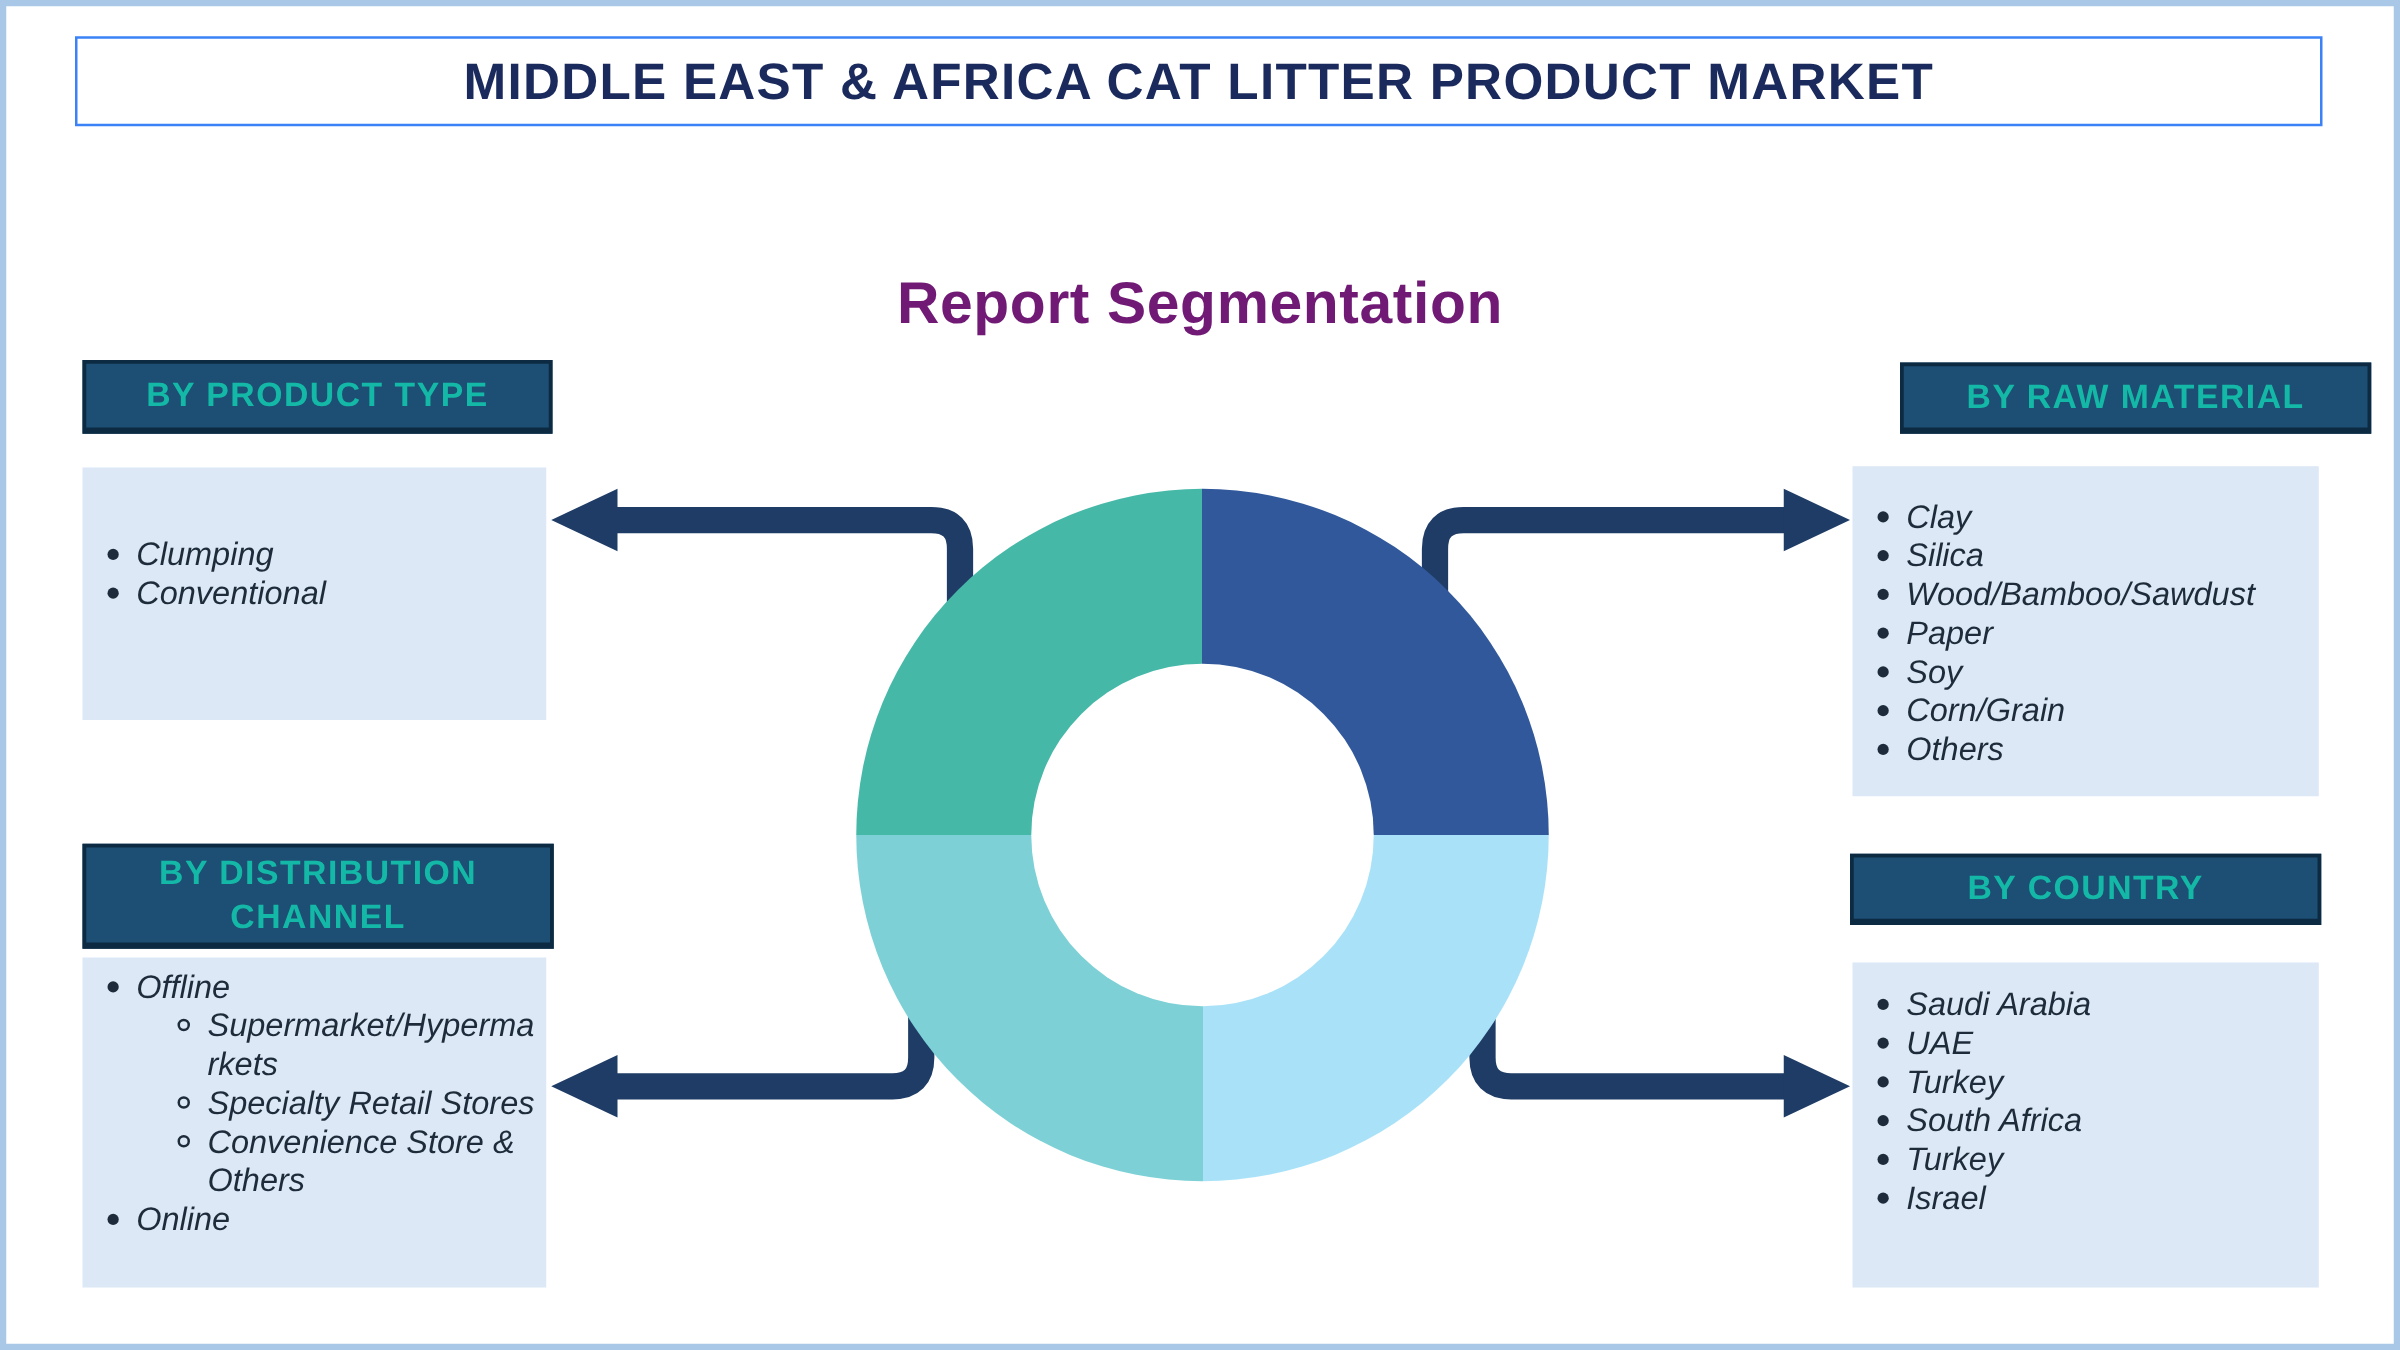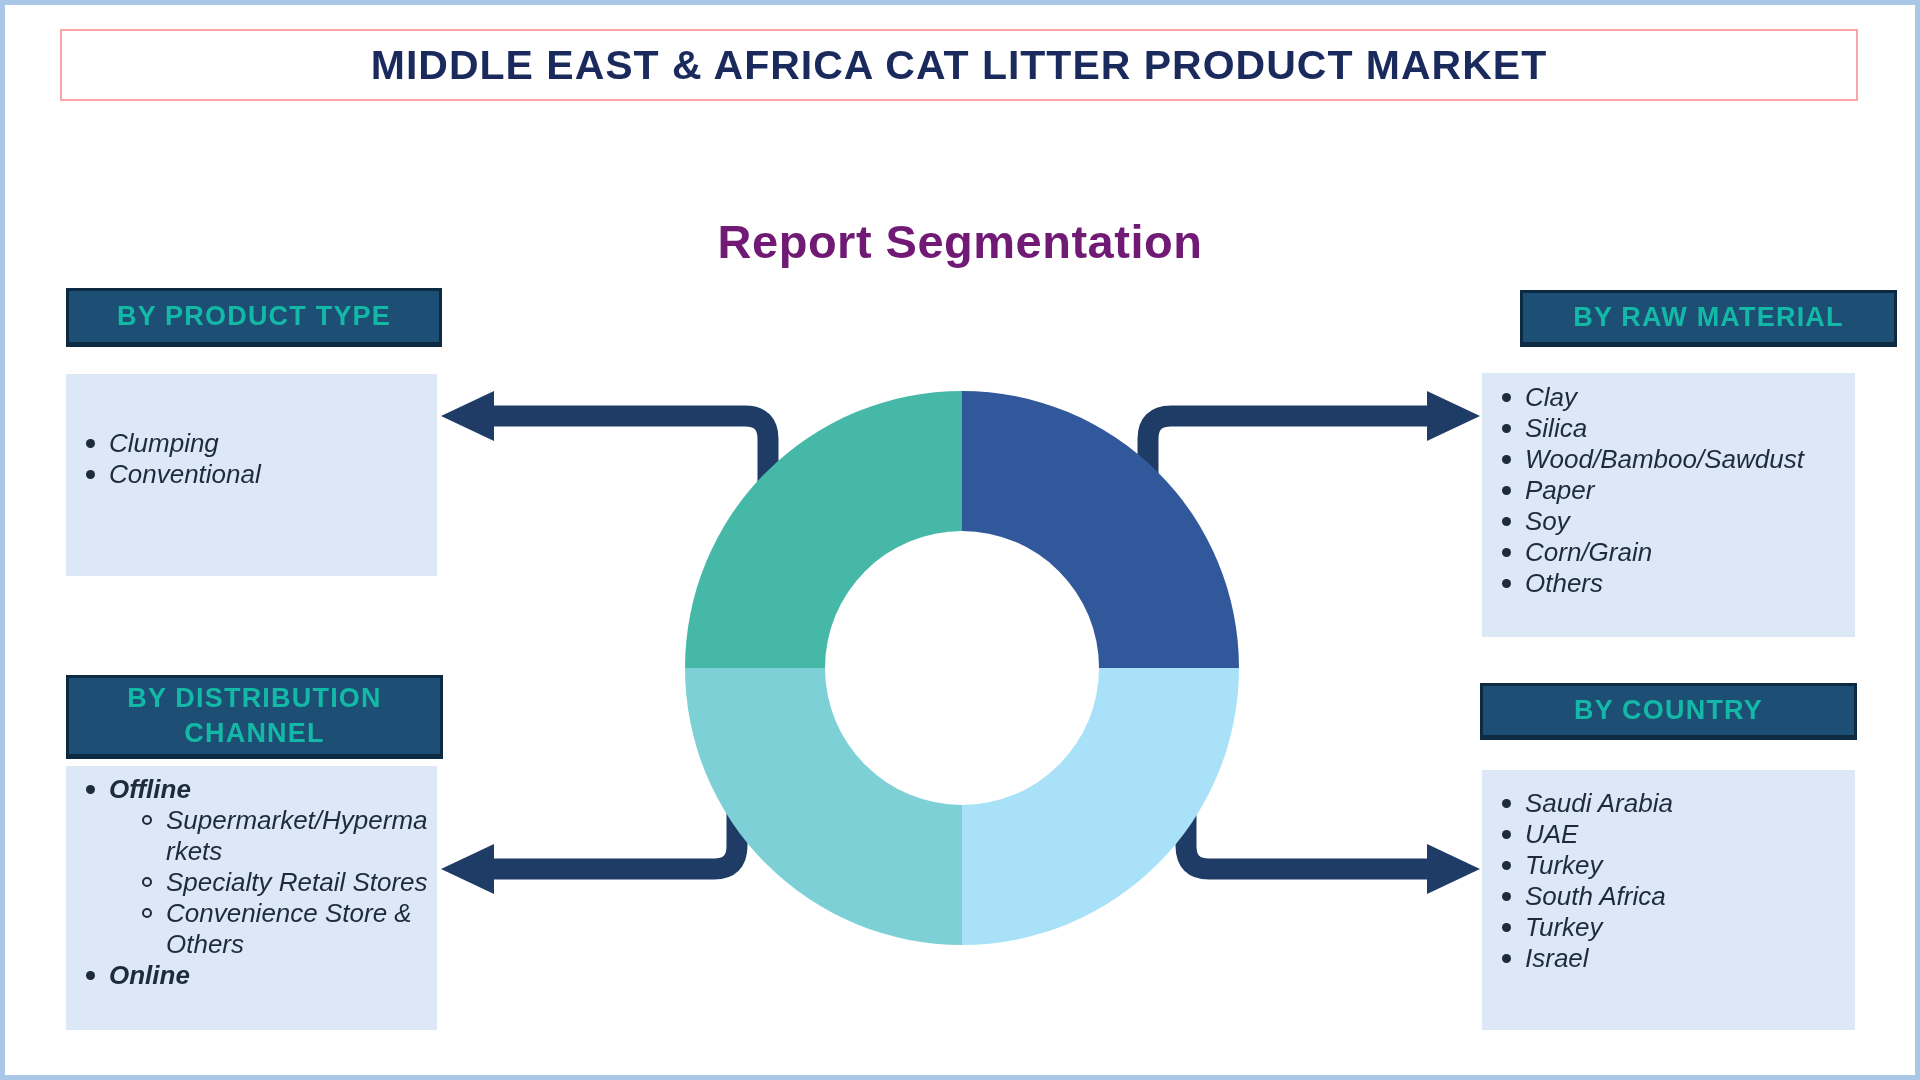--- a/index.html
+++ b/index.html
@@ -3,21 +3,21 @@
 <meta charset="utf-8">
 <style>
   html,body{margin:0;padding:0;background:#e8e8e8;}
   .canvas{
     position:relative;width:1920px;height:1080px;background:#ffffff;
     box-shadow:inset 0 0 0 5px #a9c7e7;
     font-family:"Liberation Sans",sans-serif;overflow:hidden;
   }
   .titlebox{
     position:absolute;left:60px;top:29px;width:1798px;height:72px;
-    border:2px solid #fca5a5;background:#ffffff;box-sizing:border-box;
+    border:2px solid #3b82f6;background:#ffffff;box-sizing:border-box;
     display:flex;align-items:center;justify-content:center;z-index:1;
   }
   .titlebox h1{
     margin:0;font-size:41px;font-weight:bold;letter-spacing:1px;
     color:#1a2a5c;white-space:nowrap;
   }
   .subtitle{
     position:absolute;left:0;top:214px;width:100%;text-align:center;
     font-size:47px;font-weight:bold;color:#701a75;letter-spacing:0.5px;z-index:1;
   }
@@ -29,26 +29,26 @@
   }
   .hdr-product{left:66px;top:288px;width:376px;height:59px;}
   .hdr-raw{left:1520px;top:290px;width:377px;height:57px;}
   .hdr-dist{left:66px;top:675px;width:377px;height:84px;}
   .hdr-country{left:1480px;top:683px;width:377px;height:57px;}
   .panel{
     position:absolute;background:#dce8f5;z-index:1;box-sizing:border-box;
     font-style:italic;font-size:26px;color:#1d2b3a;padding-left:20px;padding-right:8px;
   }
   .panel-product{left:66px;top:374px;width:371px;height:202px;padding-top:54px;}
-  .panel-raw{left:1482px;top:373px;width:373px;height:264px;padding-top:9px;}
+  .panel-raw{left:1482px;top:373px;width:373px;height:264px;padding-top:25px;}
   .panel-dist{left:66px;top:766px;width:371px;height:264px;padding-top:8px;}
   .panel-country{left:1482px;top:770px;width:373px;height:260px;padding-top:18px;}
   .li{display:flex;align-items:flex-start;line-height:31px;}
   .li .txt{overflow-wrap:anywhere;}
-  .li.bold .txt{font-weight:bold;}
+  .li.bold .txt{font-weight:normal;}
   .li.sub{margin-left:56px;}
   .dot{
     flex:0 0 auto;width:9px;height:9px;border-radius:50%;background:#1d2b3a;
     margin:11px 14px 0 0;
   }
   .ring{
     flex:0 0 auto;width:10px;height:10px;border-radius:50%;background:transparent;
     border:2px solid #1d2b3a;box-sizing:border-box;margin:10px 14px 0 0;
   }
   .arrows{position:absolute;left:0;top:0;z-index:2;}

